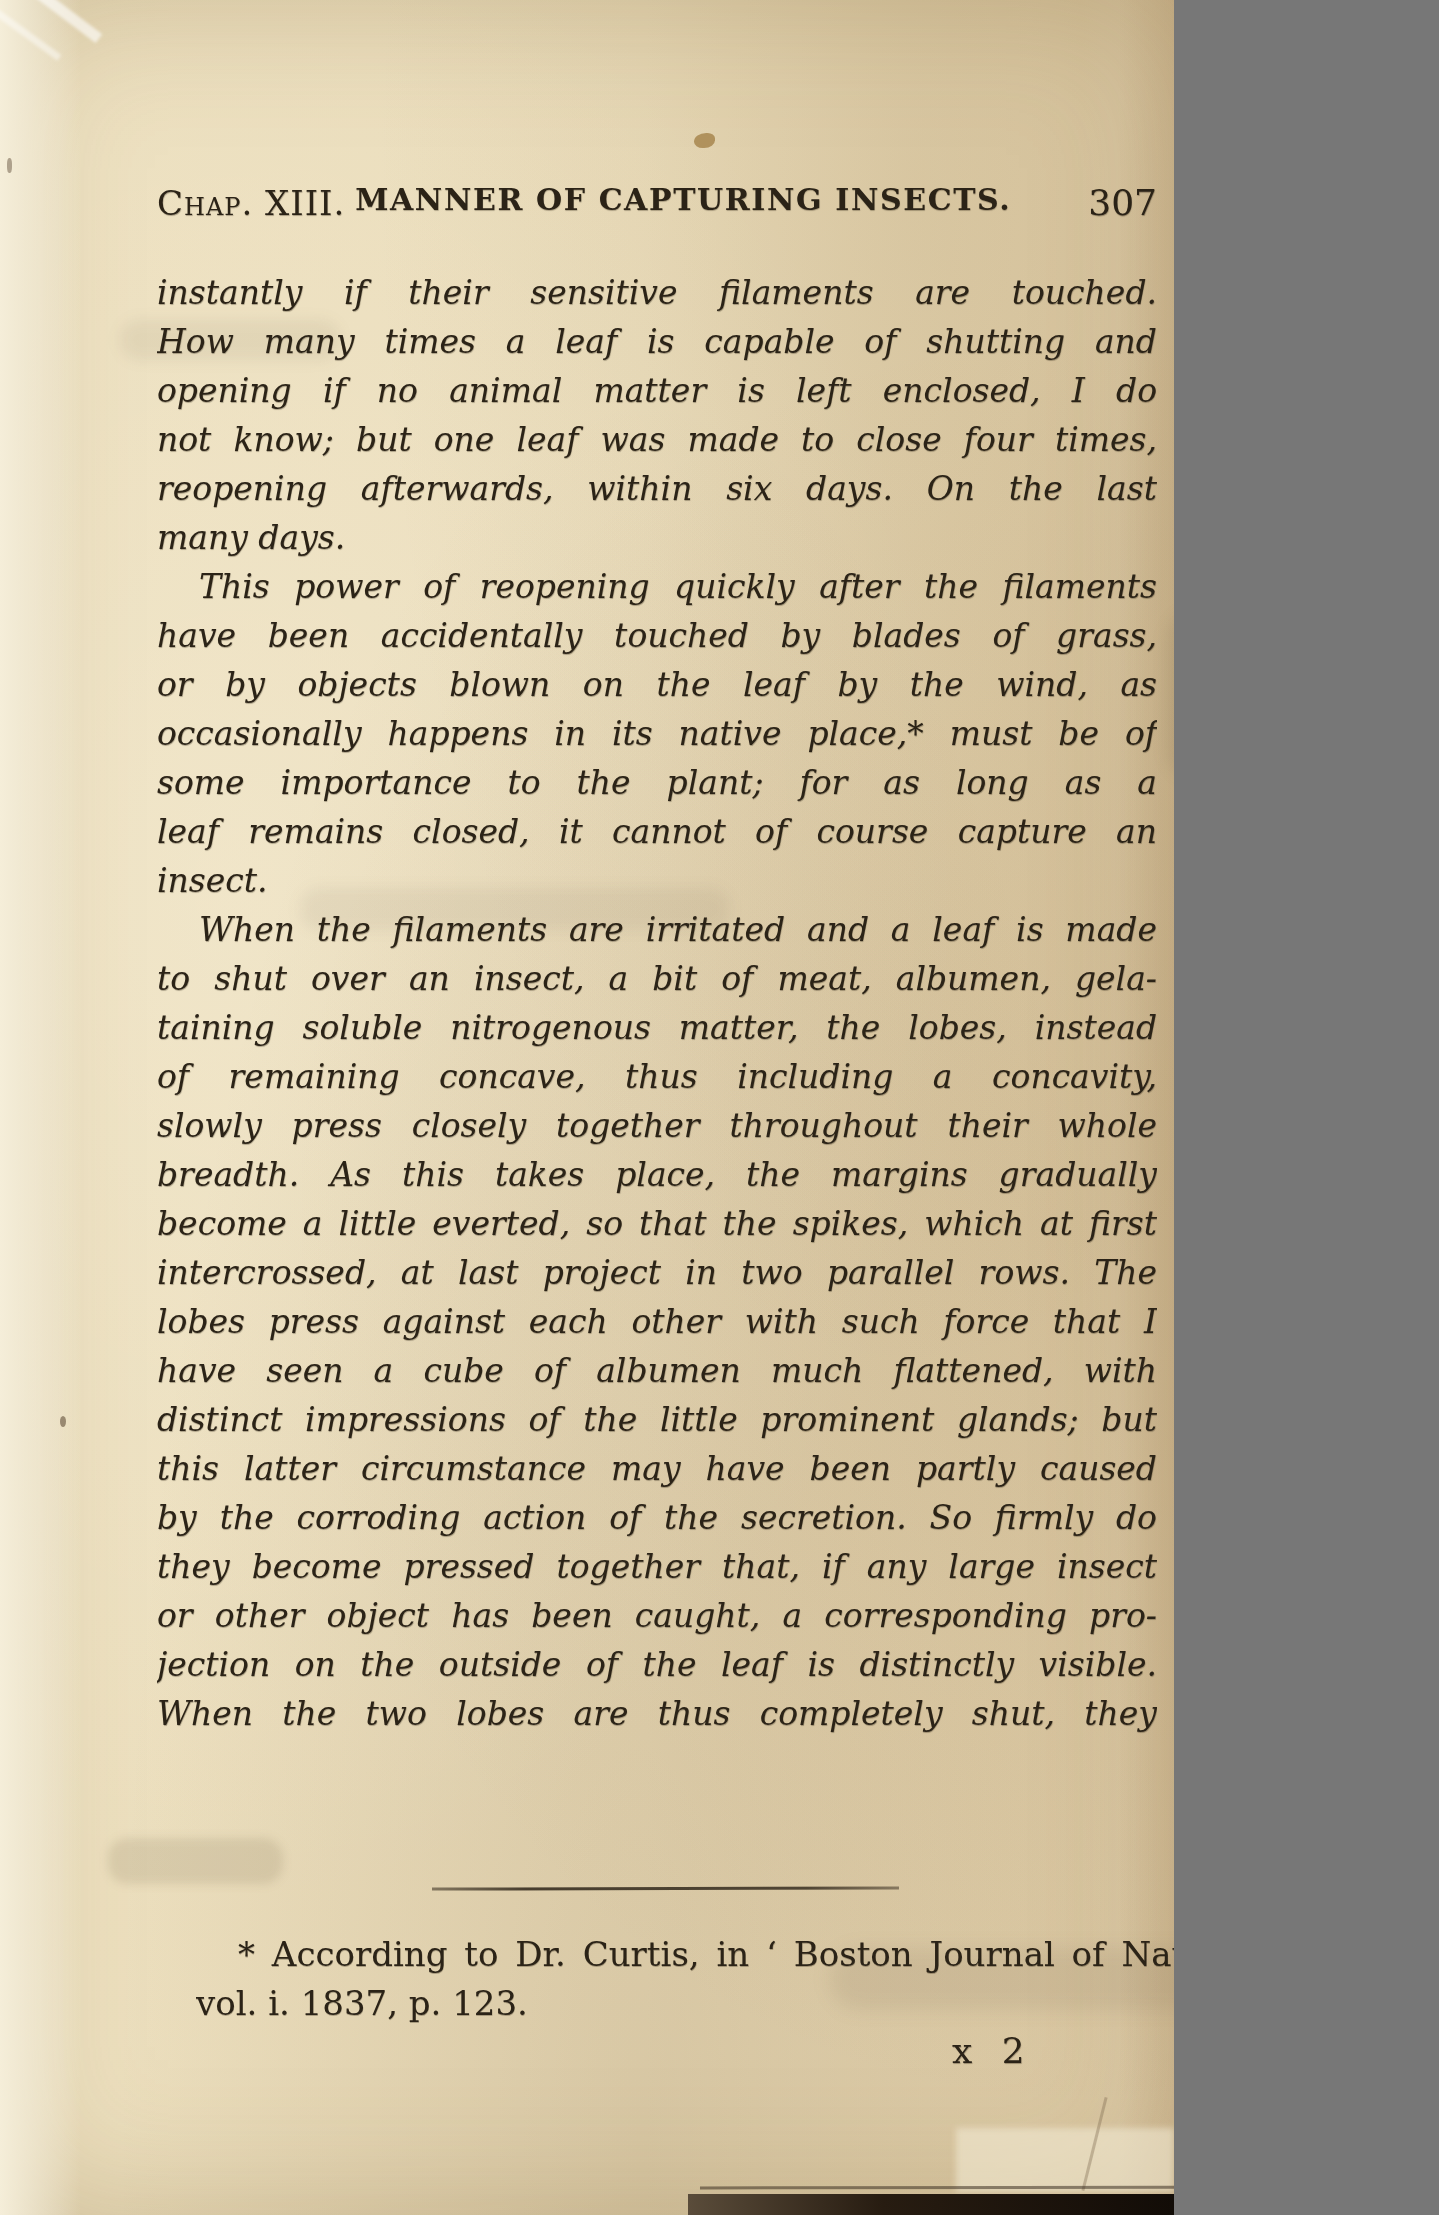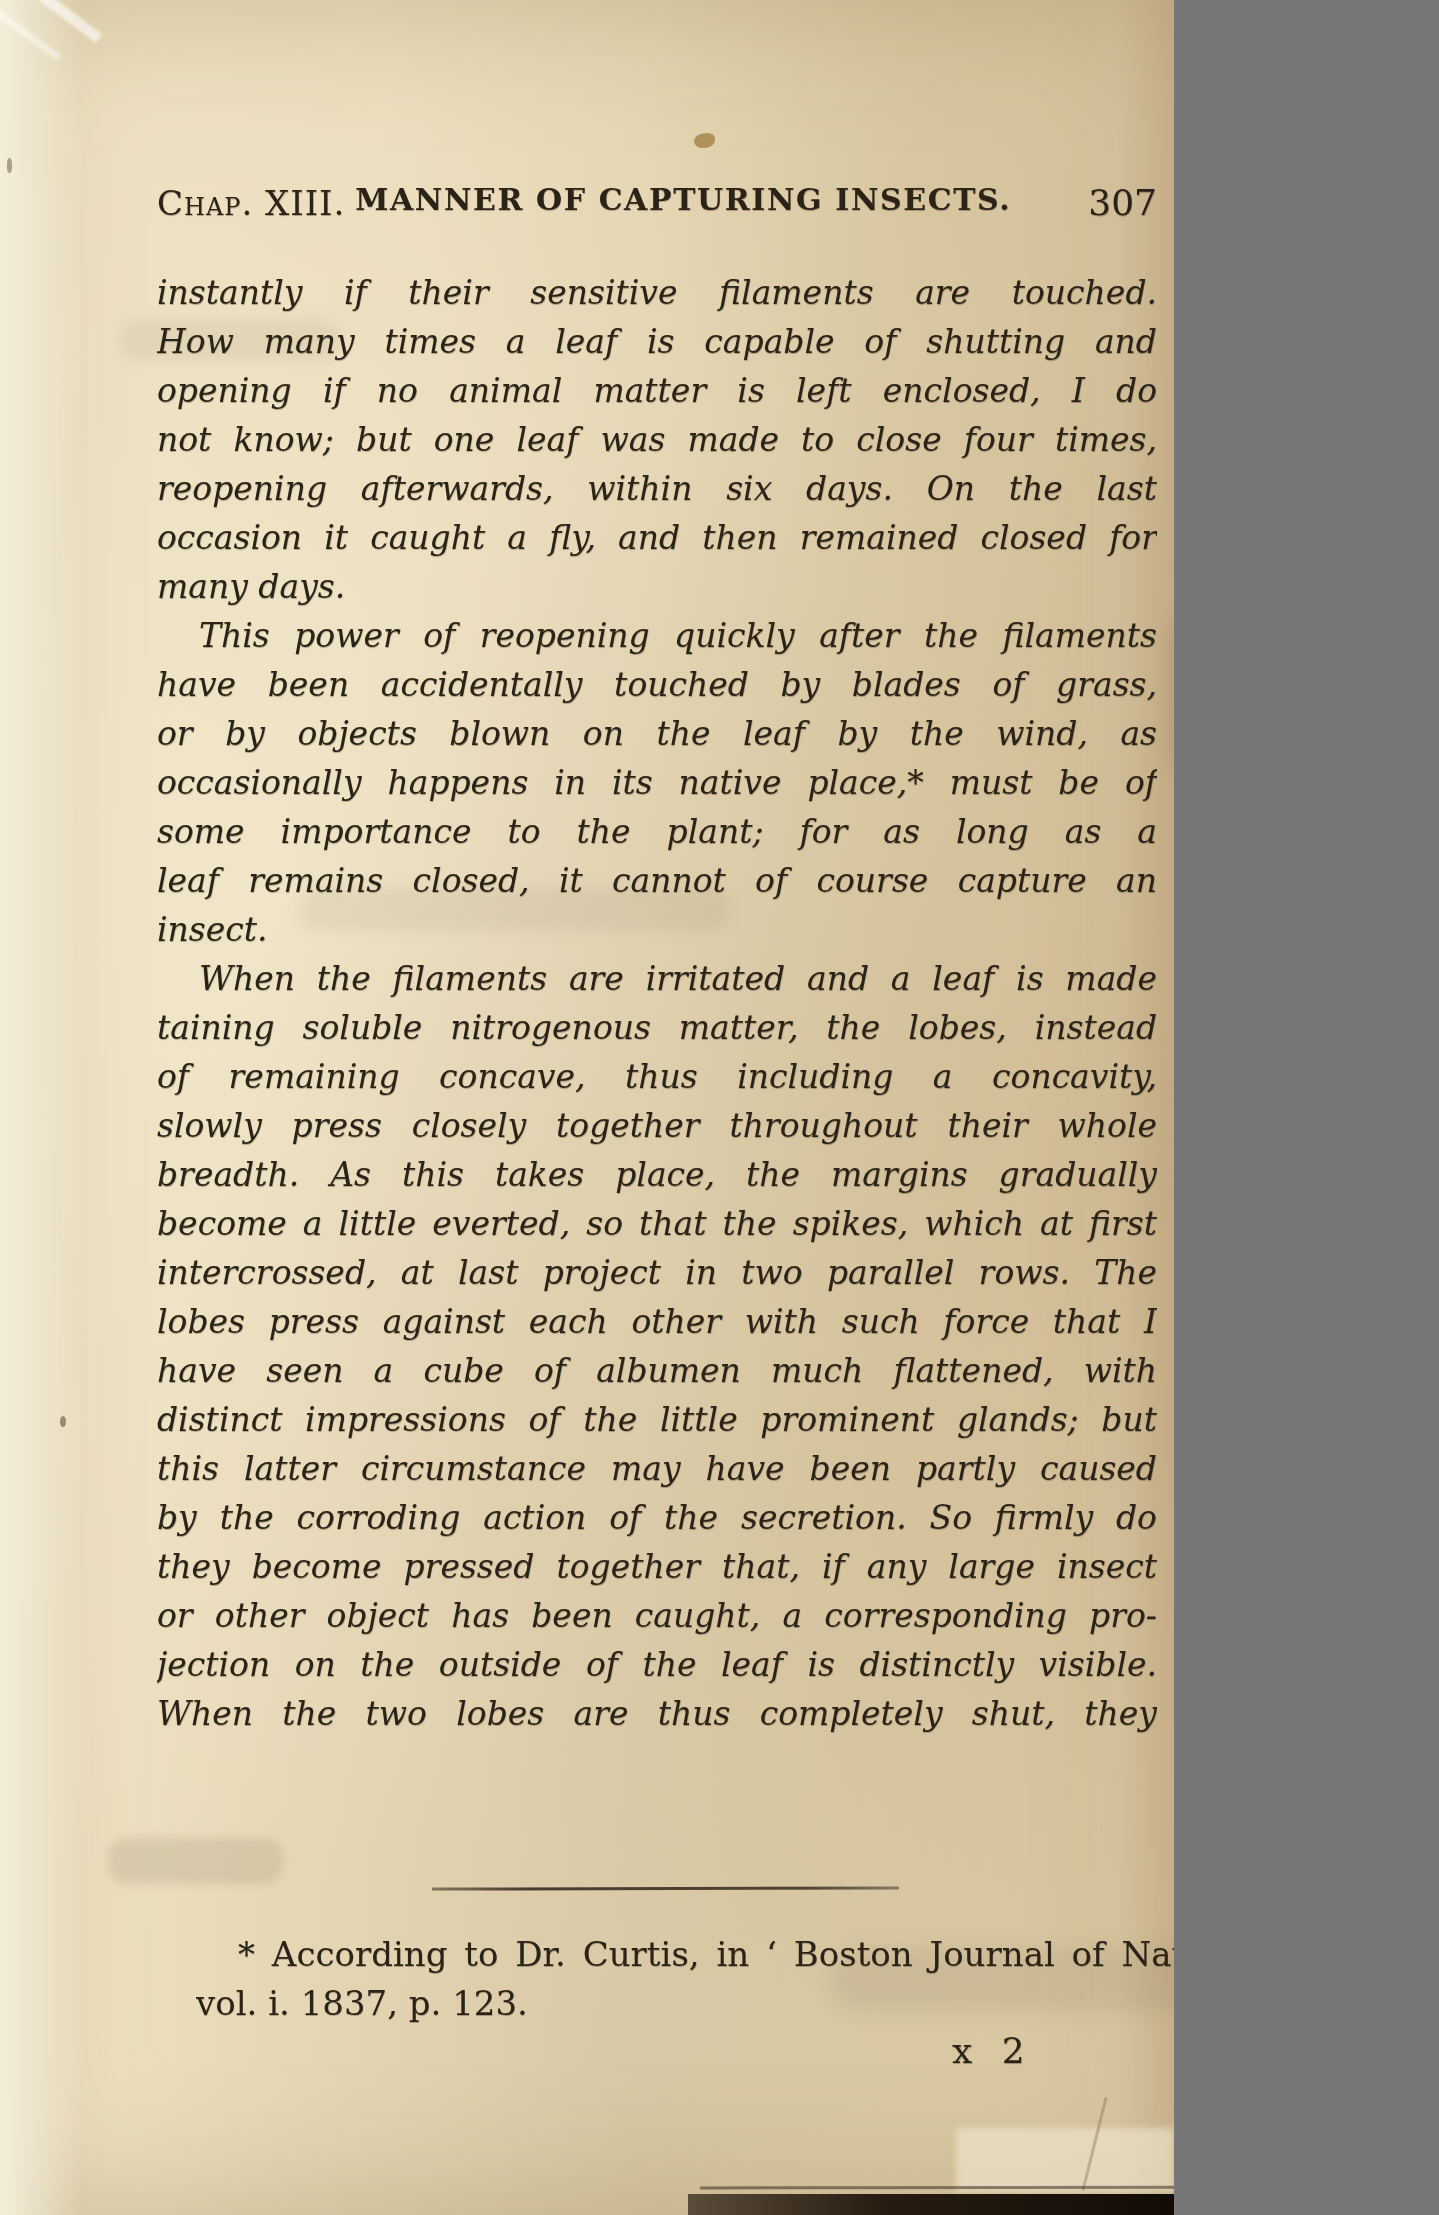--- a/index.html
+++ b/index.html
@@ -128,34 +128,34 @@
     <span class="page-number">307</span>
   </div>
 
   <div class="body">
     <div>
       <div class="tline">instantly if their sensitive filaments are touched.</div>
       <div class="tline">How many times a leaf is capable of shutting and</div>
       <div class="tline">opening if no animal matter is left enclosed, I do</div>
       <div class="tline">not know; but one leaf was made to close four times,</div>
       <div class="tline">reopening afterwards, within six days. On the last</div>
-      <div class="tline">occasion it caught a fly, and then remained closed for</div>
       <div class="tline plain">many days.</div>
     </div>
     <div>
       <div class="tline indent">This power of reopening quickly after the filaments</div>
       <div class="tline">have been accidentally touched by blades of grass,</div>
       <div class="tline">or by objects blown on the leaf by the wind, as</div>
       <div class="tline">occasionally happens in its native place,* must be of</div>
       <div class="tline">some importance to the plant; for as long as a</div>
       <div class="tline">leaf remains closed, it cannot of course capture an</div>
       <div class="tline plain">insect.</div>
     </div>
     <div>
       <div class="tline indent">When the filaments are irritated and a leaf is made</div>
+      <div class="tline">to shut over an insect, a bit of meat, albumen, gela-</div>
       <div class="tline">taining soluble nitrogenous matter, the lobes, instead</div>
       <div class="tline">of remaining concave, thus including a concavity,</div>
       <div class="tline">slowly press closely together throughout their whole</div>
       <div class="tline">breadth. As this takes place, the margins gradually</div>
       <div class="tline">become a little everted, so that the spikes, which at first</div>
       <div class="tline">intercrossed, at last project in two parallel rows. The</div>
       <div class="tline">lobes press against each other with such force that I</div>
       <div class="tline">have seen a cube of albumen much flattened, with</div>
       <div class="tline">distinct impressions of the little prominent glands; but</div>
       <div class="tline">this latter circumstance may have been partly caused</div>

